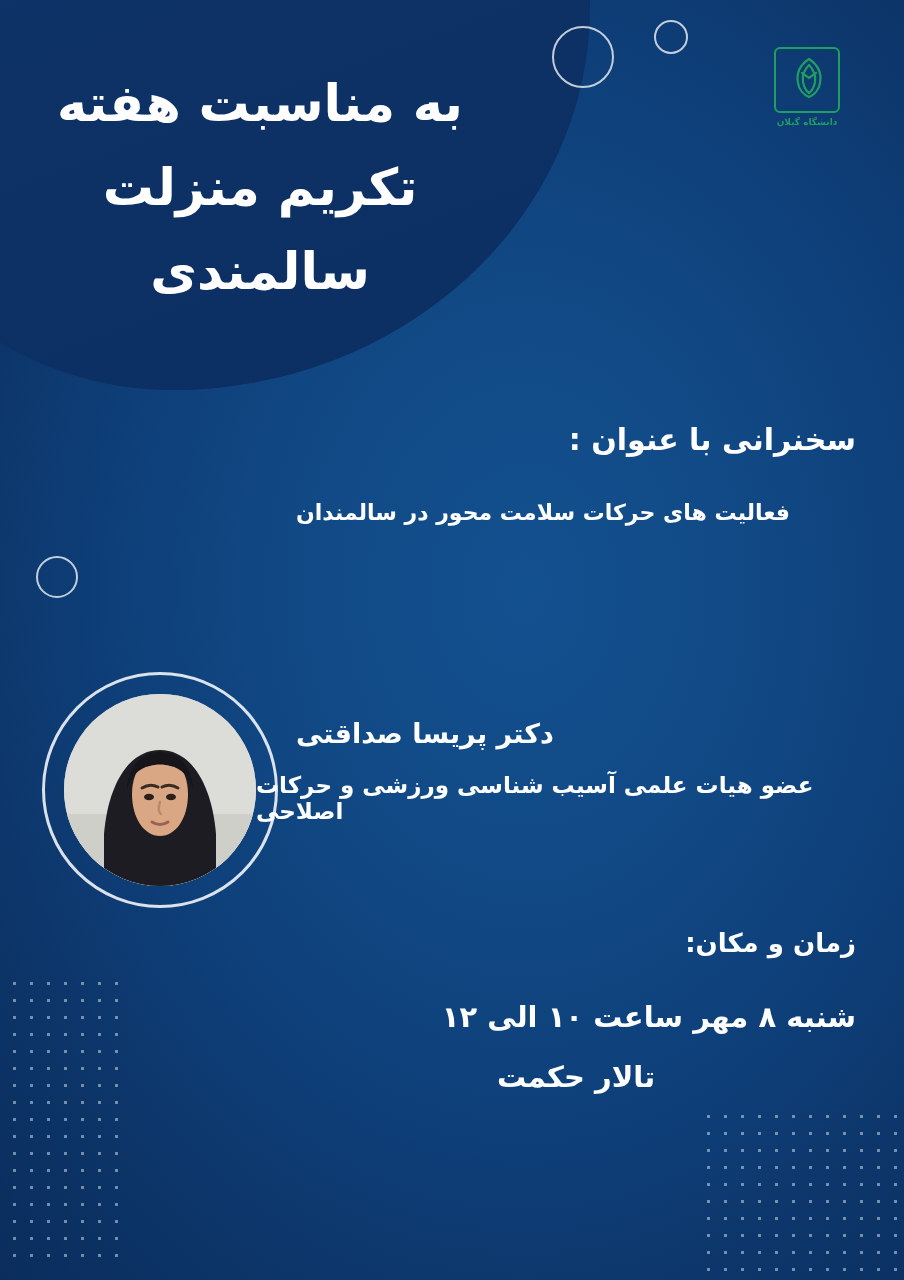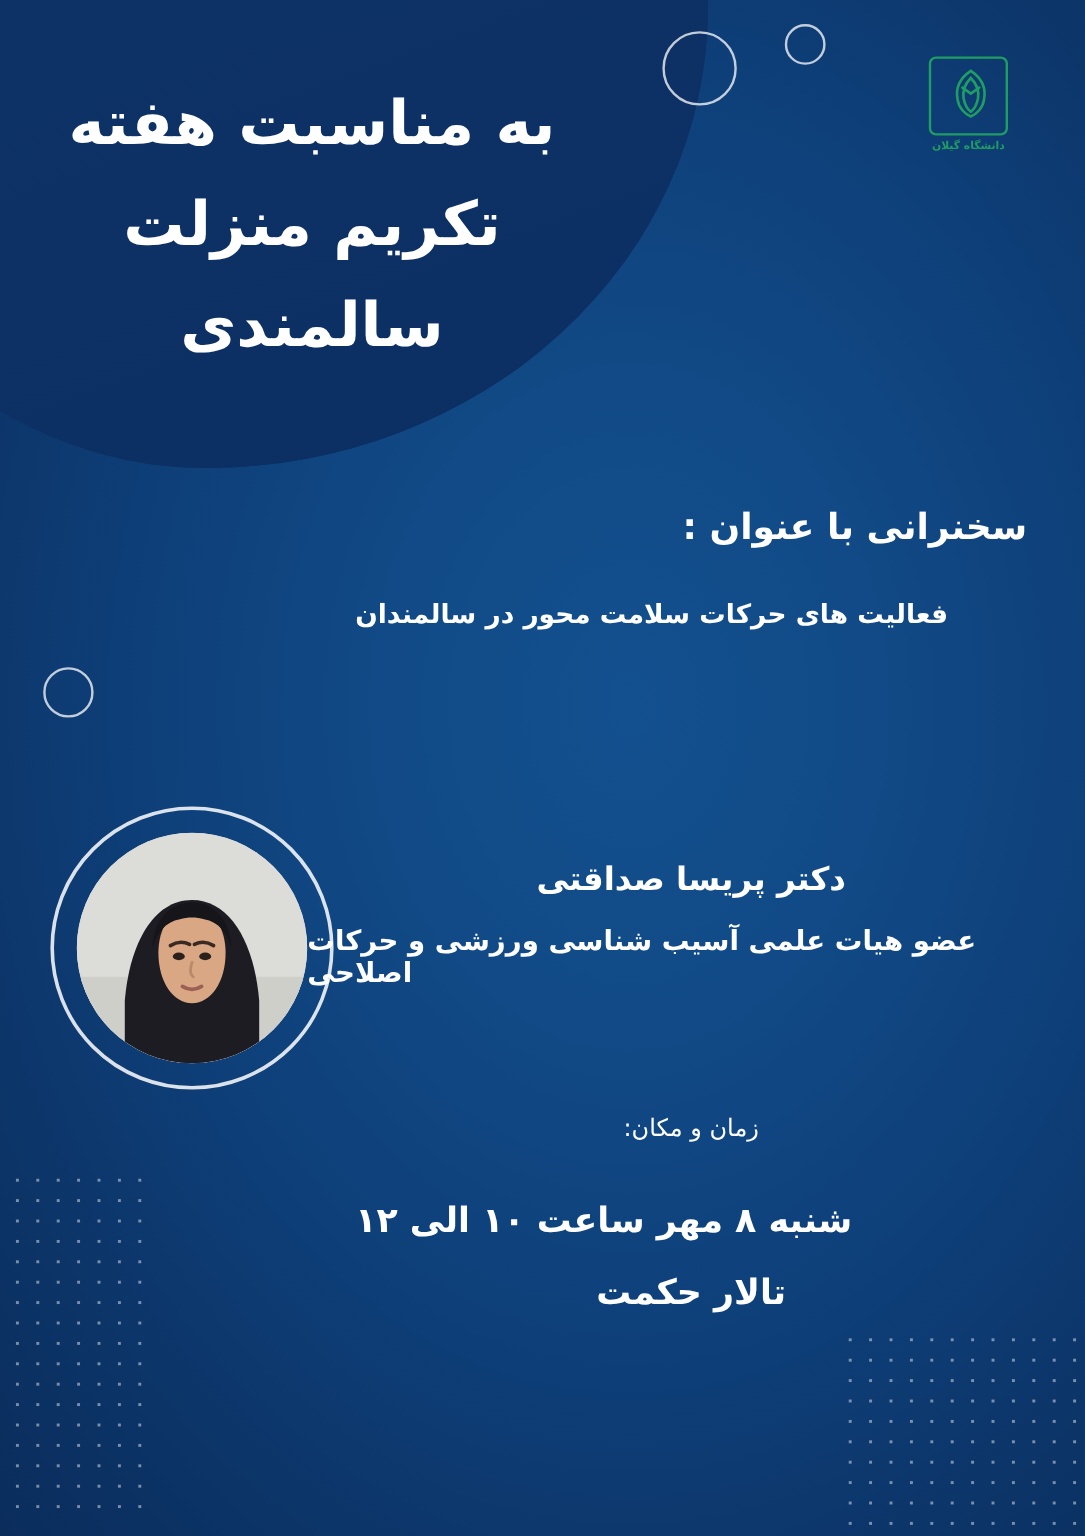--- a/index.html
+++ b/index.html
@@ -148,21 +148,21 @@
     background: #d8d8d6;
   }
   .photo svg { display: block; }
 
   
   .speaker-name {
     position: absolute;
     right: 48px;
     top: 718px;
     width: 560px;
-    text-align: center;
+    text-align: left;
     font-size: 27px;
     font-weight: bold;
     direction: rtl;
   }
   .speaker-role {
     position: absolute;
     right: 48px;
     top: 772px;
     width: 600px;
     text-align: left;
@@ -170,31 +170,30 @@
     font-weight: bold;
     direction: rtl;
   }
 
   
   .tp-label {
     position: absolute;
     right: 48px;
     top: 928px;
     width: 560px;
-    text-align: center;
-    font-size: 20px;
-    font-weight: normal;
+    font-size: 26px;
+    font-weight: bold;
     direction: rtl;
   }
   .tp-date {
     position: absolute;
     right: 48px;
     top: 1000px;
     width: 560px;
-    text-align: left;
+    text-align: right;
     font-size: 29px;
     font-weight: bold;
     direction: rtl;
   }
   .tp-venue {
     position: absolute;
     right: 48px;
     top: 1060px;
     width: 560px;
     text-align: center;

